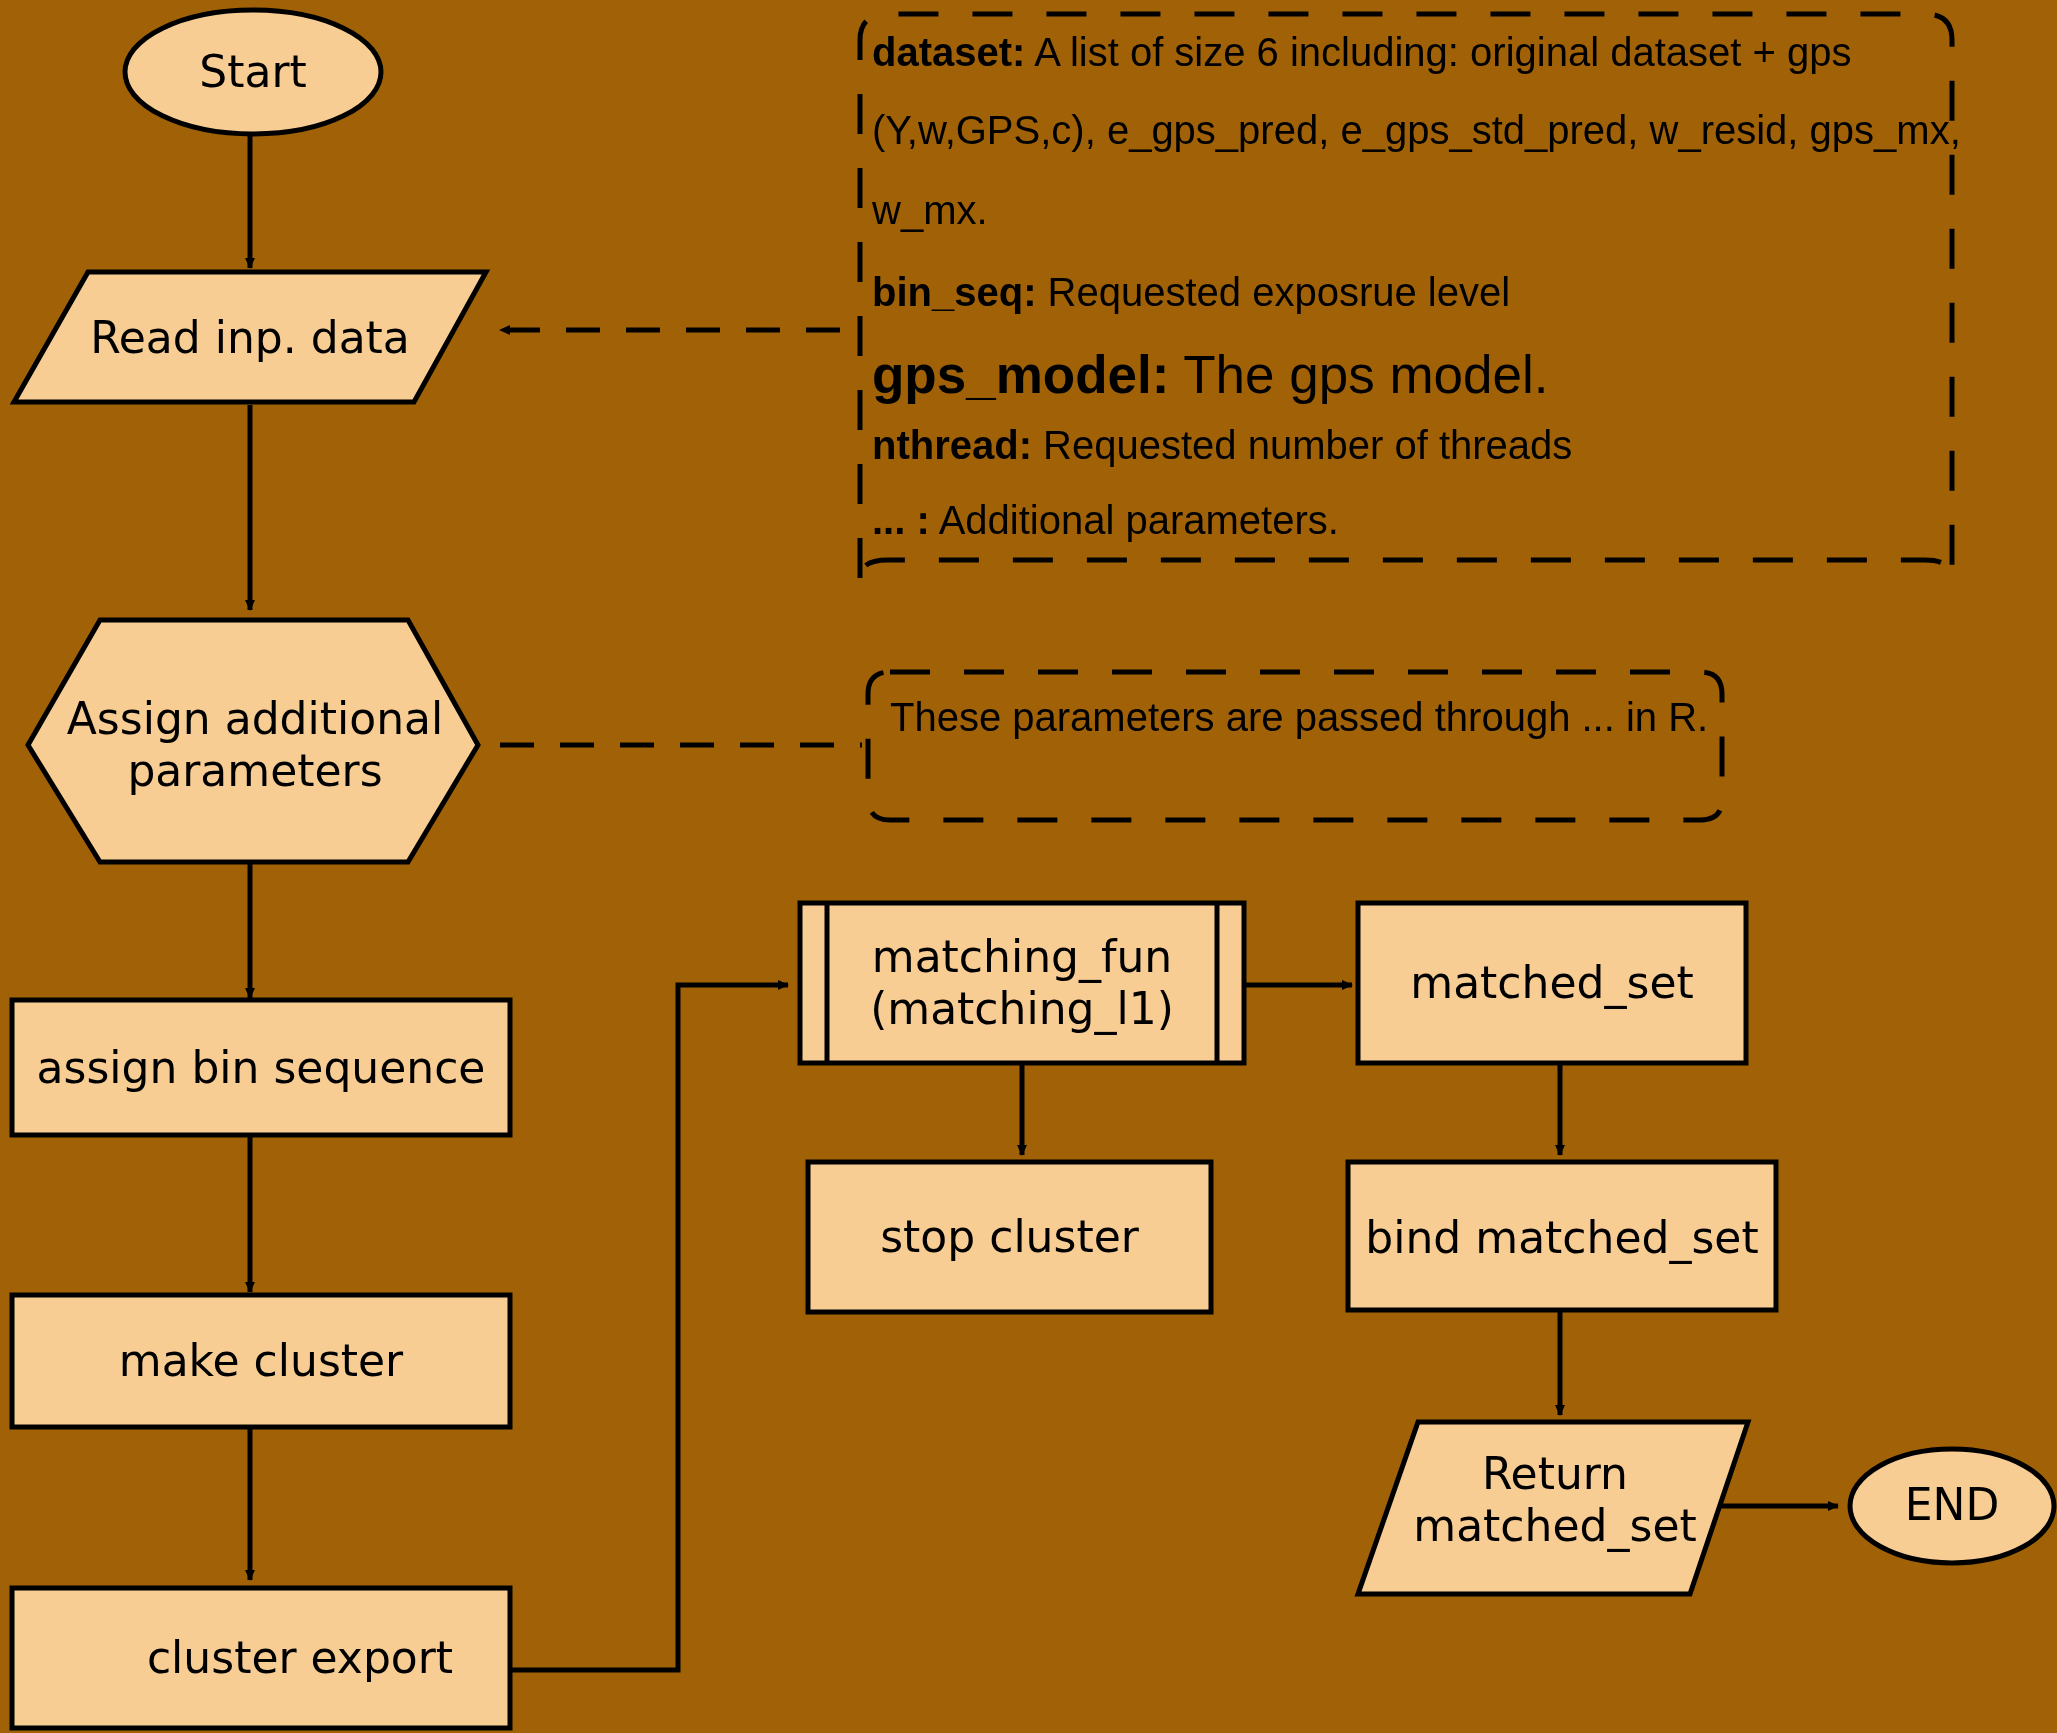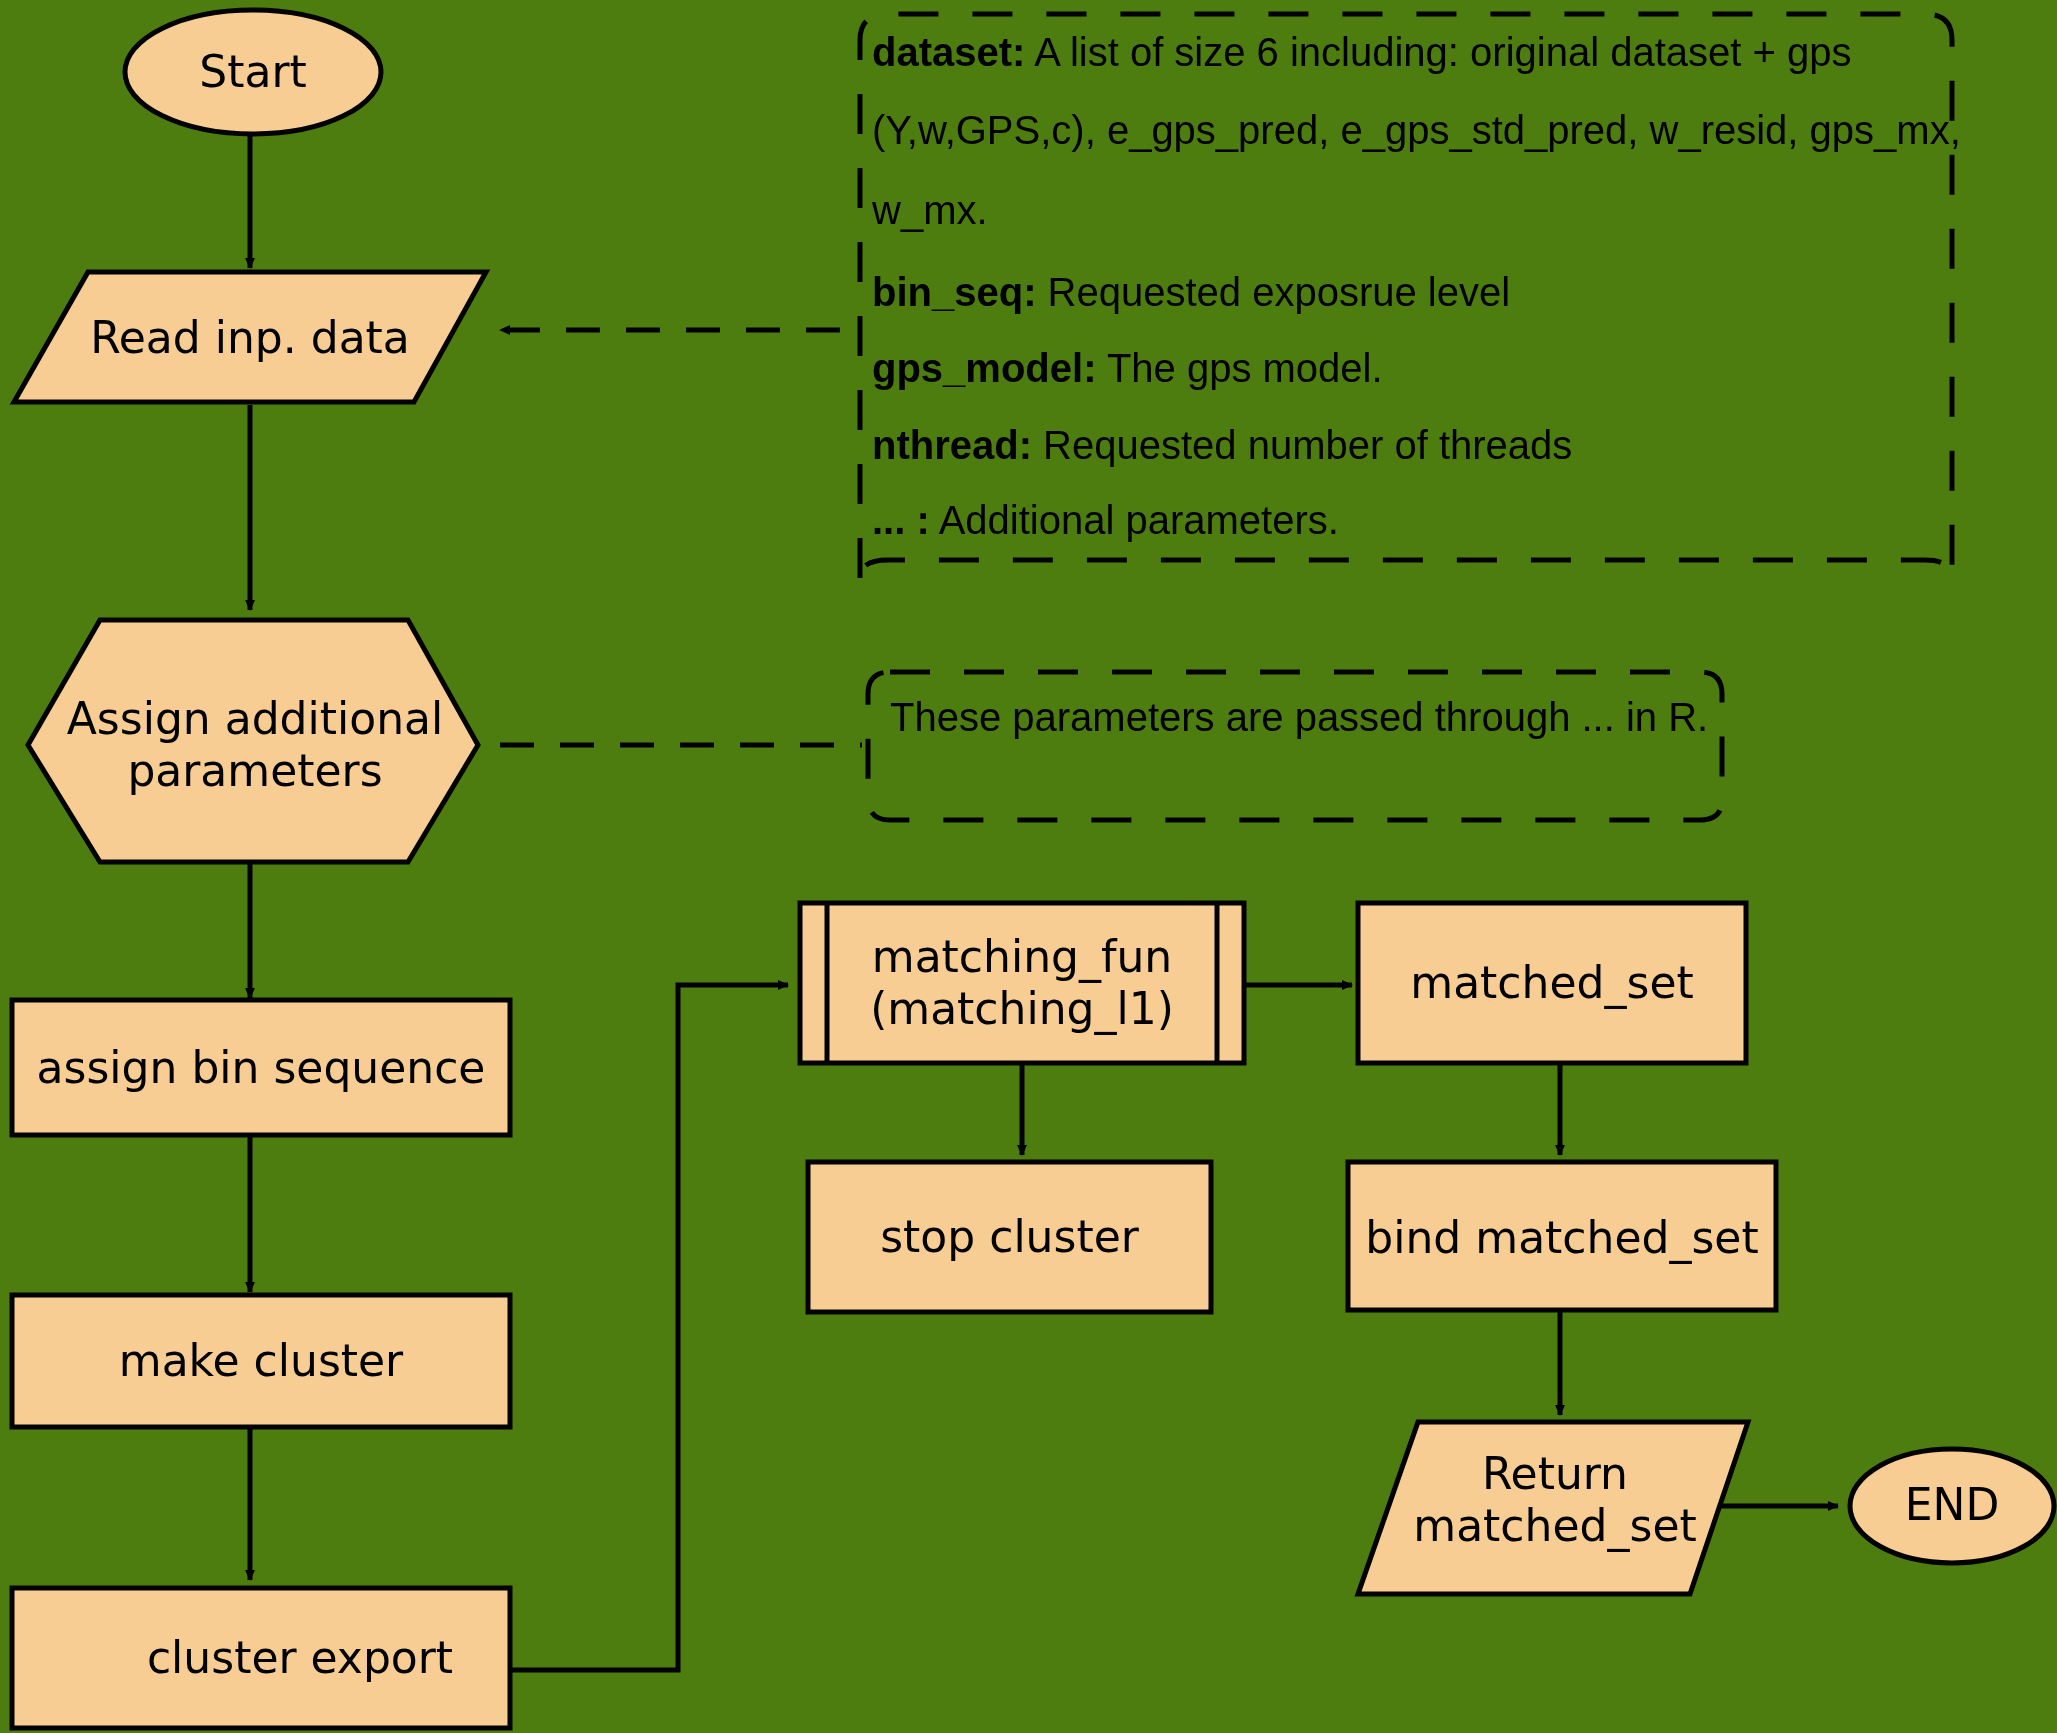--- a/index.html
+++ b/index.html
@@ -8,21 +8,21 @@
     padding: 0;
     background: #ffffff;
   }
   body {
     font-family: "DejaVu Sans", sans-serif;
   }
   #canvas {
     position: relative;
     width: 2057px;
     height: 1733px;
-    background: #4d7c0f;
+    background: #a16207;
     overflow: hidden;
   }
   #canvas svg.layer {
     position: absolute;
     left: 0;
     top: 0;
     width: 2057px;
     height: 1733px;
   }
   .node-label {
@@ -153,21 +153,21 @@
   </div>
   <div class="note-text" style="left:872px; top:110px; font-size:40px;">
     <b></b><span>(Y,w,GPS,c), e_gps_pred, e_gps_std_pred, w_resid, gps_mx,</span>
   </div>
   <div class="note-text" style="left:872px; top:190px; font-size:40px;">
     <b></b><span>w_mx.</span>
   </div>
   <div class="note-text" style="left:872px; top:272px; font-size:40px;">
     <b>bin_seq:</b><span> Requested exposrue level</span>
   </div>
-  <div class="note-text" style="left:872px; top:348px; font-size:40px;">
+  <div class="note-text" style="left:872px; top:348px; font-size:53px;">
     <b>gps_model:</b><span> The gps model.</span>
   </div>
   <div class="note-text" style="left:872px; top:425px; font-size:40px;">
     <b>nthread:</b><span> Requested number of threads</span>
   </div>
   <div class="note-text" style="left:872px; top:500px; font-size:40px;">
     <b>... :</b><span> Additional parameters.</span>
   </div>
 
   <div class="note-text" style="left:890px; top:697px; font-size:40px;">

